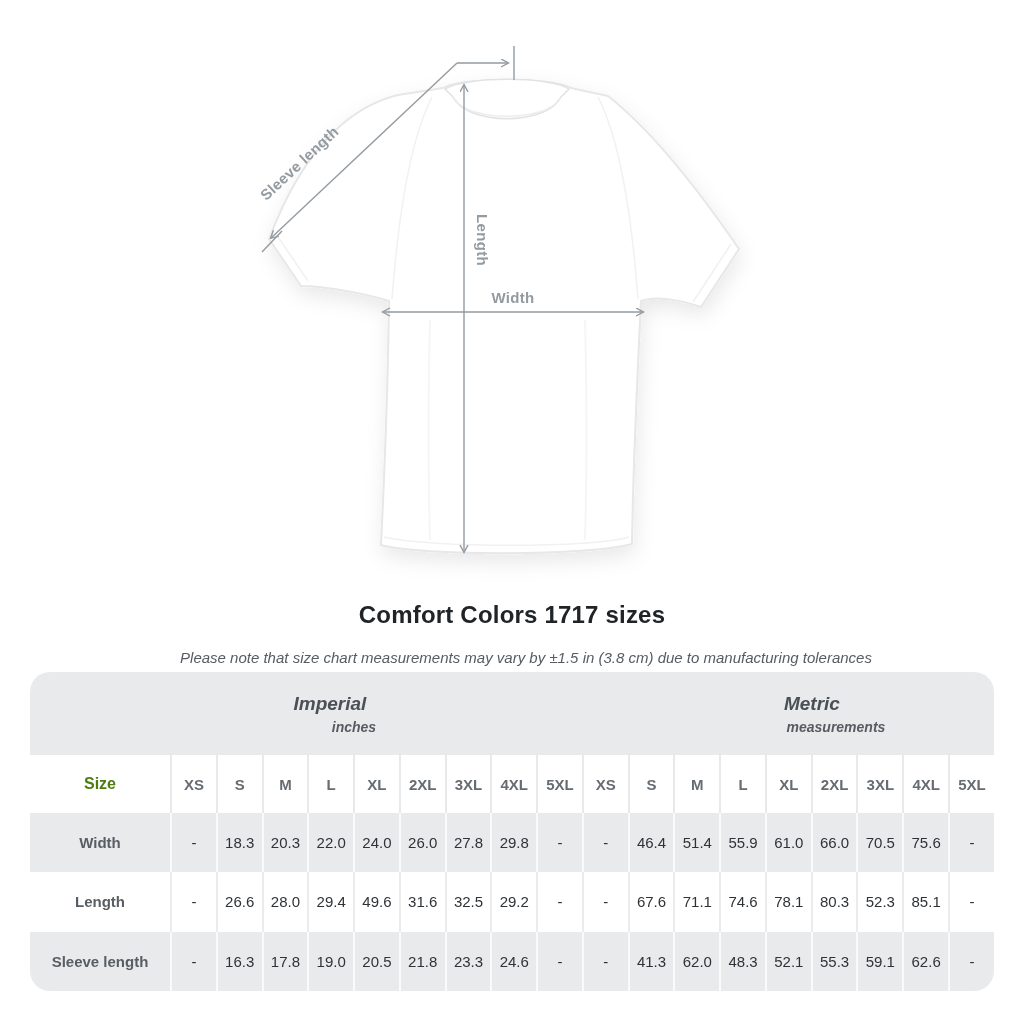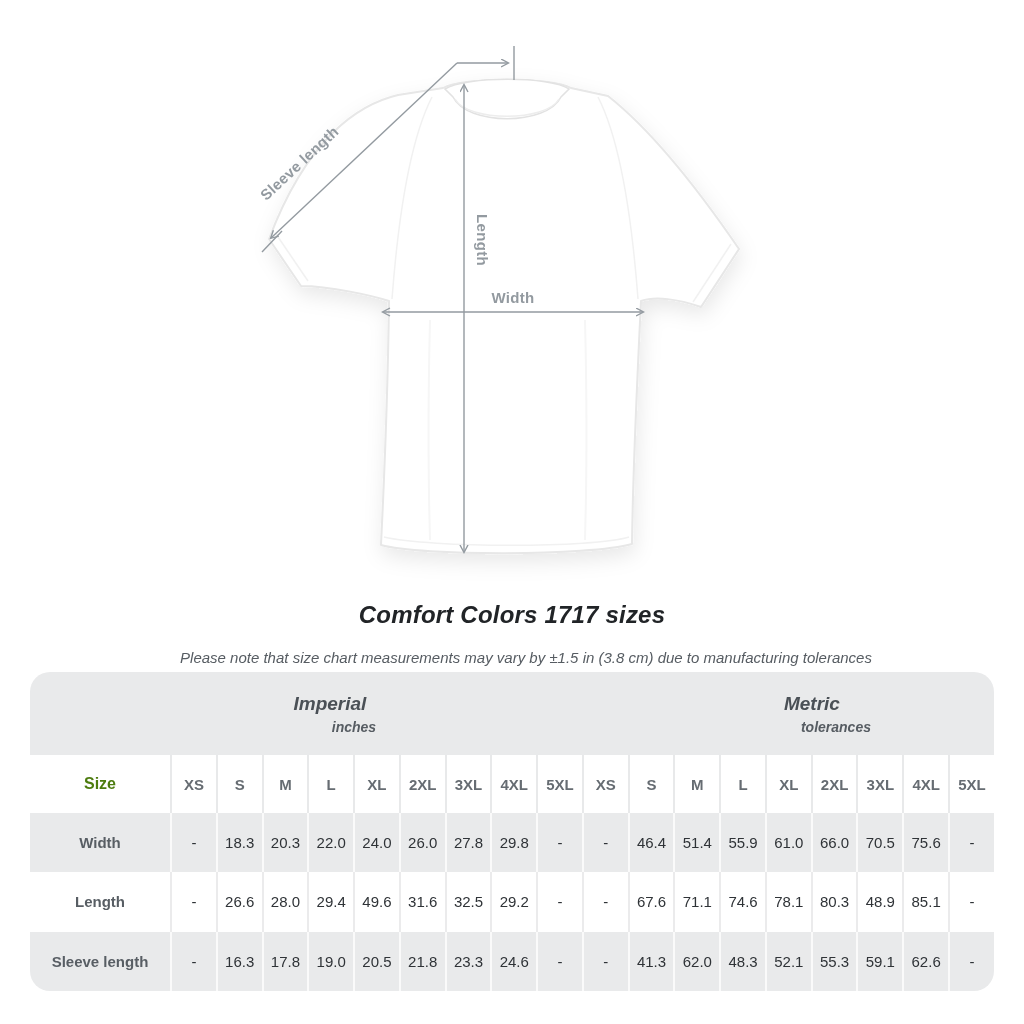--- a/index.html
+++ b/index.html
@@ -4,21 +4,21 @@
 <style>
   html,body { margin:0; padding:0; }
   body {
     width:1024px; height:1024px; background:#ffffff; position:relative;
     font-family:"Liberation Sans", sans-serif; overflow:hidden;
   }
   .figure { position:absolute; top:0; left:0; }
   .ann-text { font-size:15px; font-weight:700; fill:#939aa0; letter-spacing:0.3px; }
   .page-title {
     position:absolute; top:601px; left:0; width:100%; margin:0;
-    text-align:center; font-size:24px; font-weight:700; color:#212427; letter-spacing:0.2px;font-style:italic;
+    text-align:center; font-size:24px; font-weight:700; color:#212427; letter-spacing:0.2px;
   }
   .page-subtitle {
     position:absolute; top:635px; left:0; width:100%; margin:14px;
     text-align:center; font-style:italic; font-size:15px; color:#565c62;
   }
   .table-wrap {
     position:absolute; left:30px; top:672px; width:964px; height:319px;
     border-radius:20px; overflow:hidden; background:#ffffff;
   }
   table.size-chart {
@@ -129,21 +129,21 @@
         <tr class="band-row">
           <th colspan="10">
             <div class="band-inner">
               <div class="band-title">Imperial</div>
               <div class="band-sub">inches</div>
             </div>
           </th>
           <th colspan="9">
             <div class="band-inner">
               <div class="band-title">Metric</div>
-              <div class="band-sub">tolerances</div>
+              <div class="band-sub">measurements</div>
             </div>
           </th>
         </tr>
         <tr class="cols-row" id="cols-row">
           <th class="size-head">Size</th>
         <th>XS</th>
             <th>S</th>
             <th>M</th>
             <th>L</th>
             <th>XL</th>
@@ -194,21 +194,21 @@
             <td>31.6</td>
             <td>32.5</td>
             <td>29.2</td>
             <td>-</td>
             <td>-</td>
             <td>67.6</td>
             <td>71.1</td>
             <td>74.6</td>
             <td>78.1</td>
             <td>80.3</td>
-            <td>48.9</td>
+            <td>52.3</td>
             <td>85.1</td>
             <td>-</td>
           </tr>
           <tr class="gray">
             <th class="rowlabel">Sleeve length</th>
             <td>-</td>
             <td>16.3</td>
             <td>17.8</td>
             <td>19.0</td>
             <td>20.5</td>

